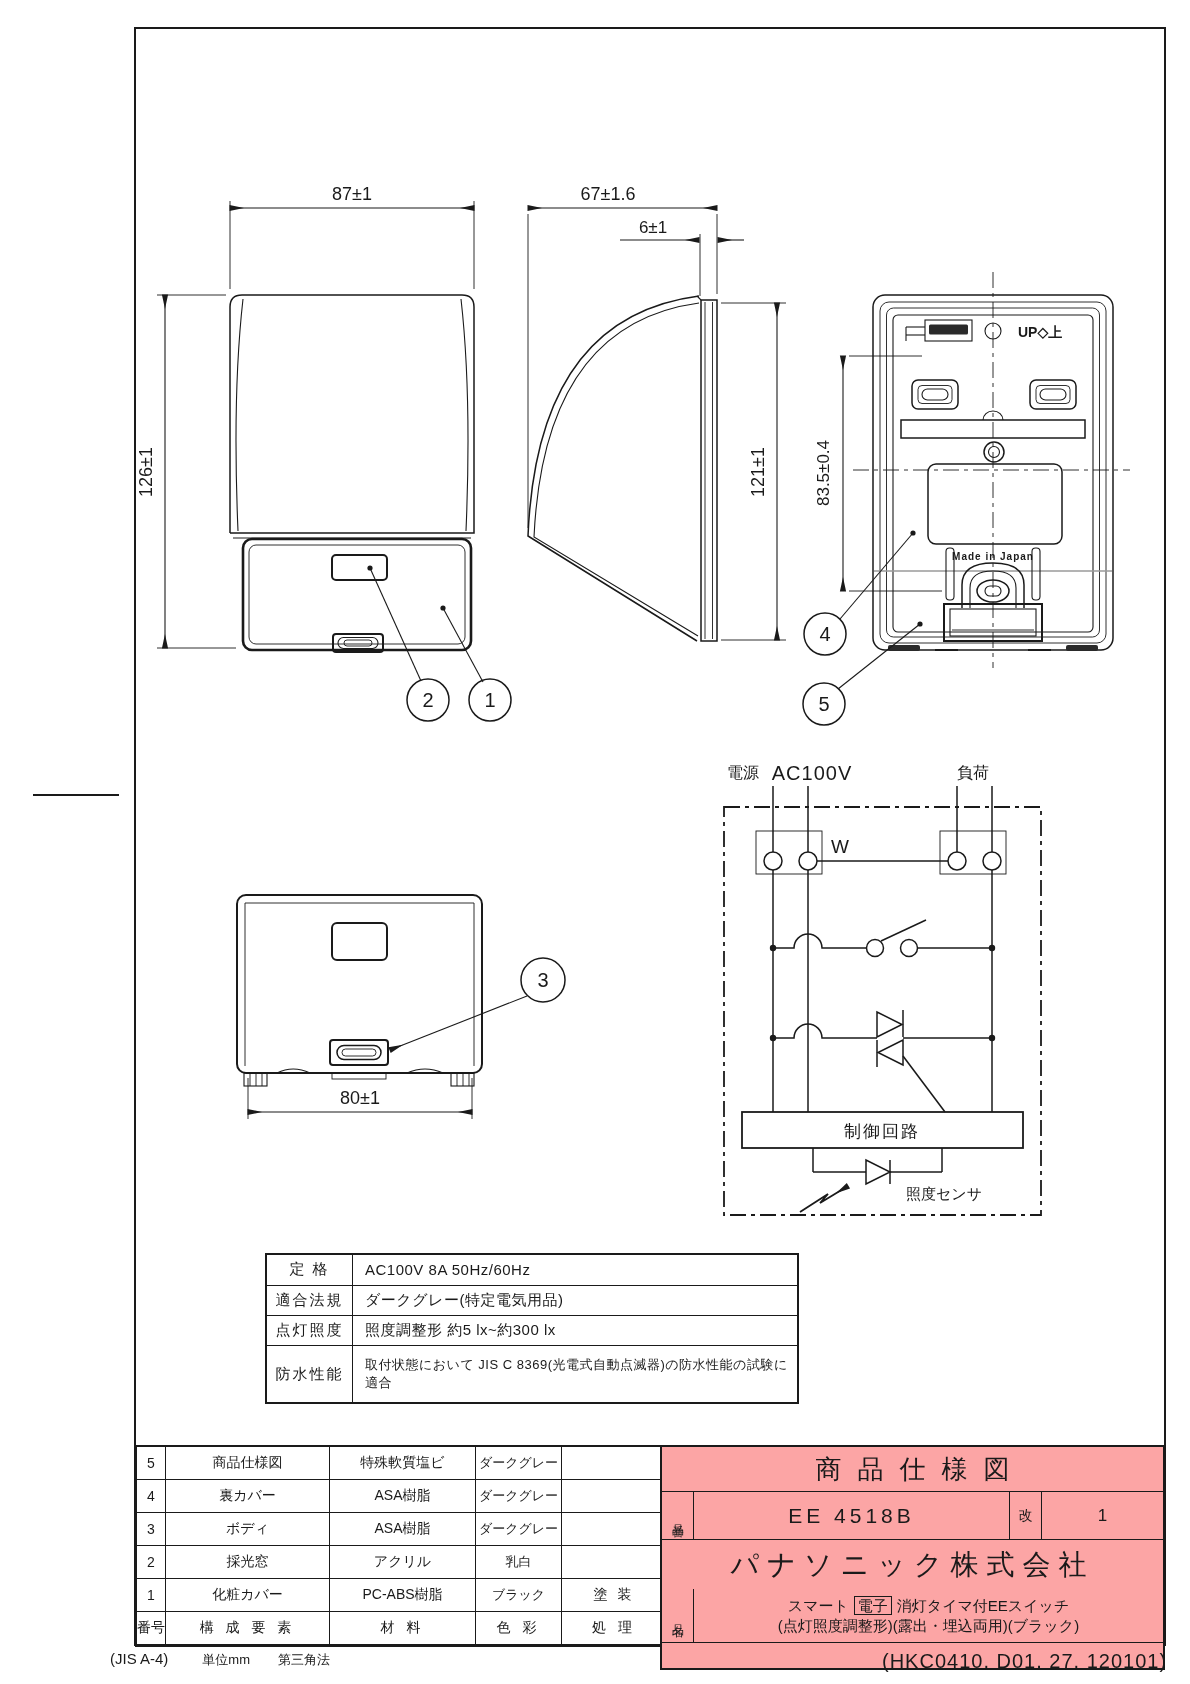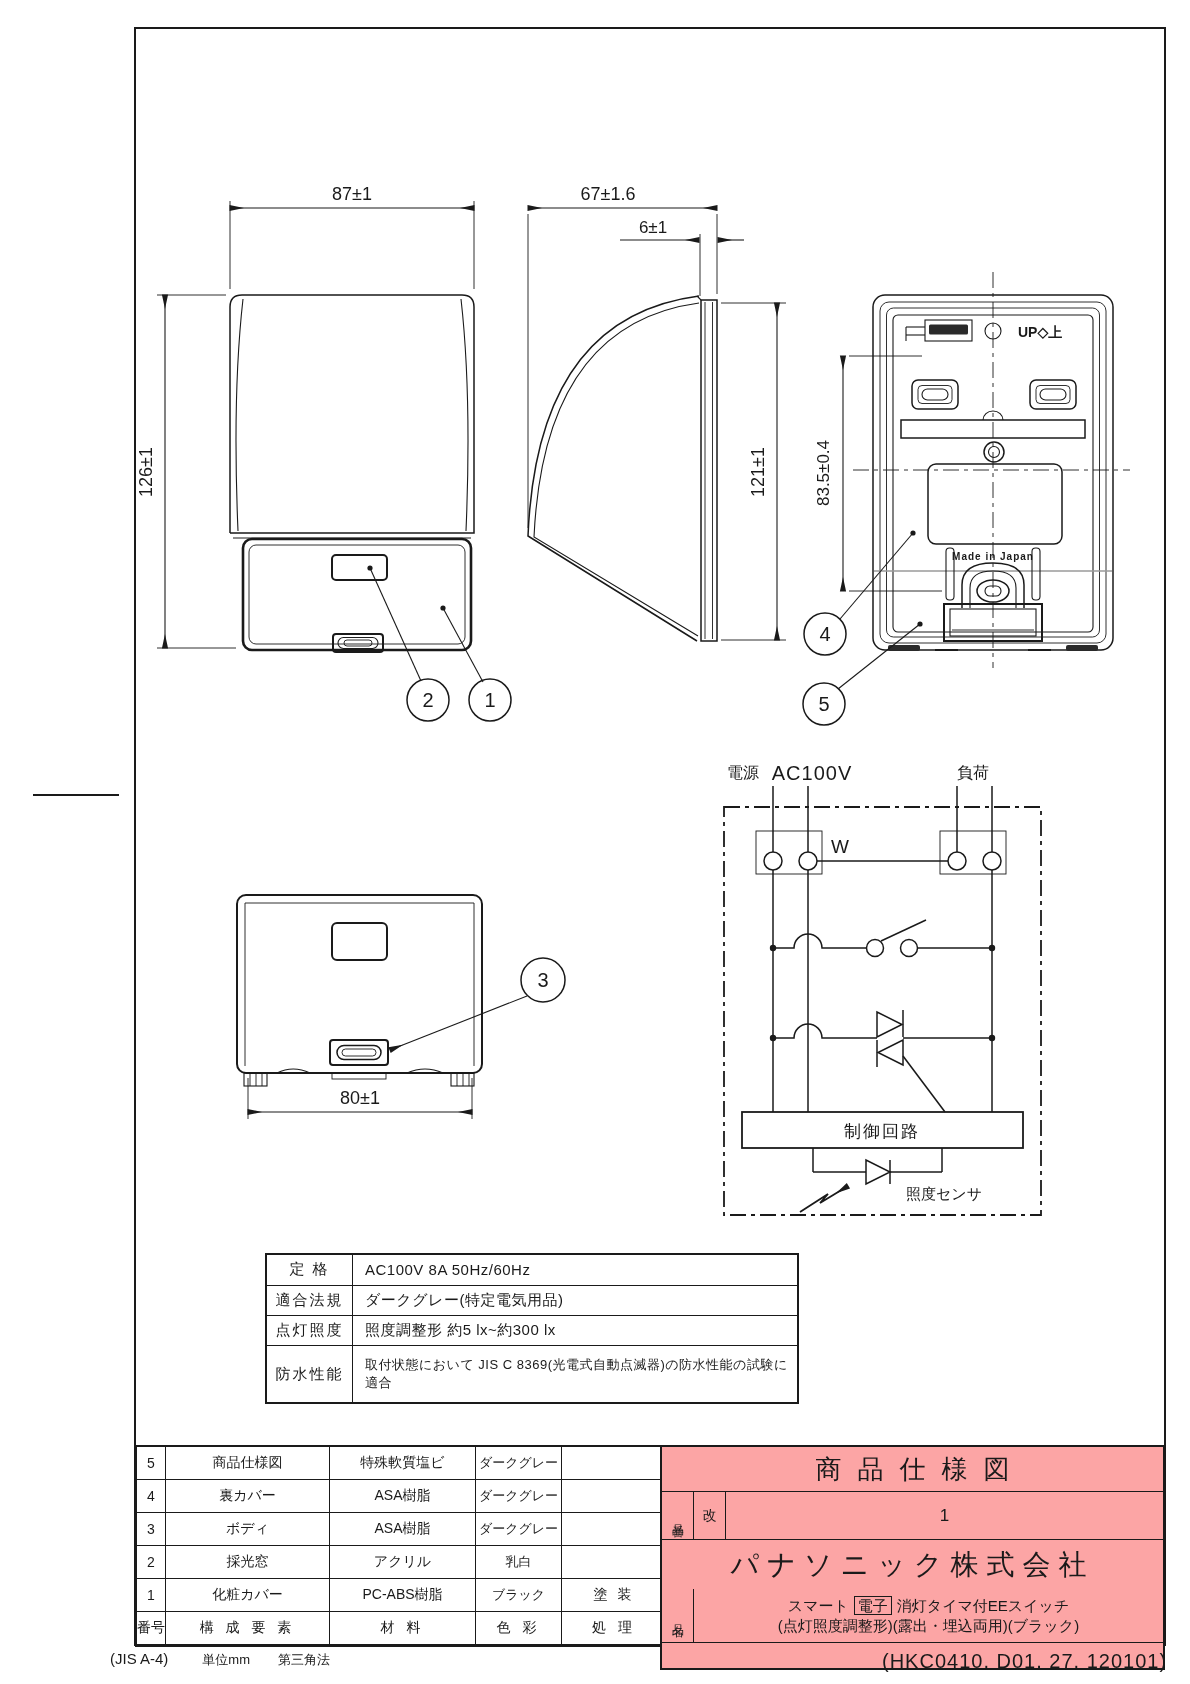--- a/index.html
+++ b/index.html
@@ -374,20 +374,21 @@
         <td class="c-proc">処  理</td>
       </tr>
     </tbody>
   </table>
 </div>
 
 <div class="ovl tblock">
   <div class="tb-row tb-title">商品仕様図</div>
   <div class="tb-row tb-pn">
     <div class="vlab">品番</div>
+    <div class="pn-val">EE 4518B</div>
     <div class="pn-rev">改</div>
     <div class="pn-revval">1</div>
   </div>
   <div class="tb-row tb-co">パナソニック株式会社</div>
   <div class="tb-row tb-name">
     <div class="vlab">品名</div>
     <div class="name-val">
       <div><span>スマート</span><span class="badge">電子</span><span>消灯タイマ付EEスイッチ</span></div>
       <div>(点灯照度調整形)(露出・埋込両用)(ブラック)</div>
     </div>

